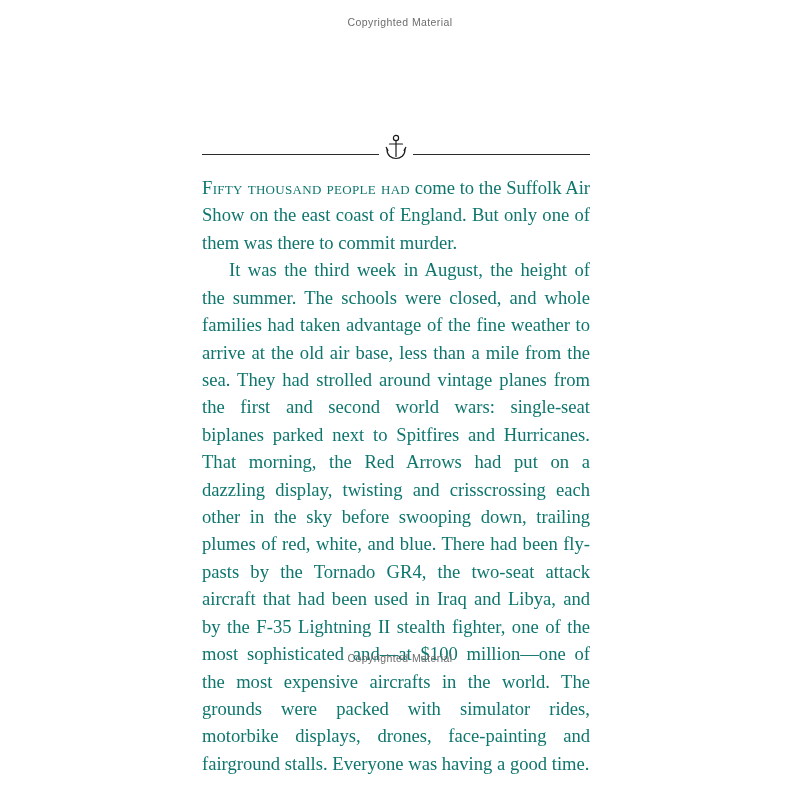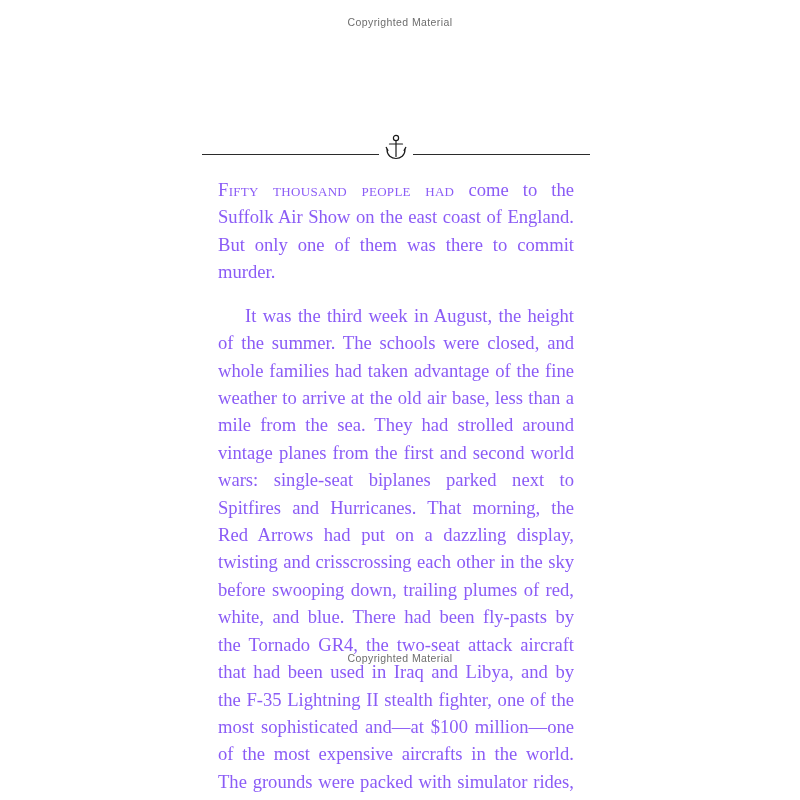--- a/index.html
+++ b/index.html
@@ -71,27 +71,27 @@
     text-align: center;
     font-family: "Liberation Sans", sans-serif;
     font-size: 15.5px;
     letter-spacing: 3.2px;
     font-weight: 400;
     color: #1a1a1a;
     margin: 26px 0 26px 0;
   }
 
   .body-text p {
-    margin: 16px;
+    margin: 0;
     font-size: 18.6px;
     line-height: 1.475;
     text-align: justify;
     text-justify: inter-word;
     hyphens: none;
-    color: #8b5cf6;
+    color: #0f766e;
   }
   .body-text p.indent {
     text-indent: 1.45em;
   }
   .smallcaps {
     font-variant: small-caps;
     letter-spacing: 0.3px;
   }
 </style>
 </head>

